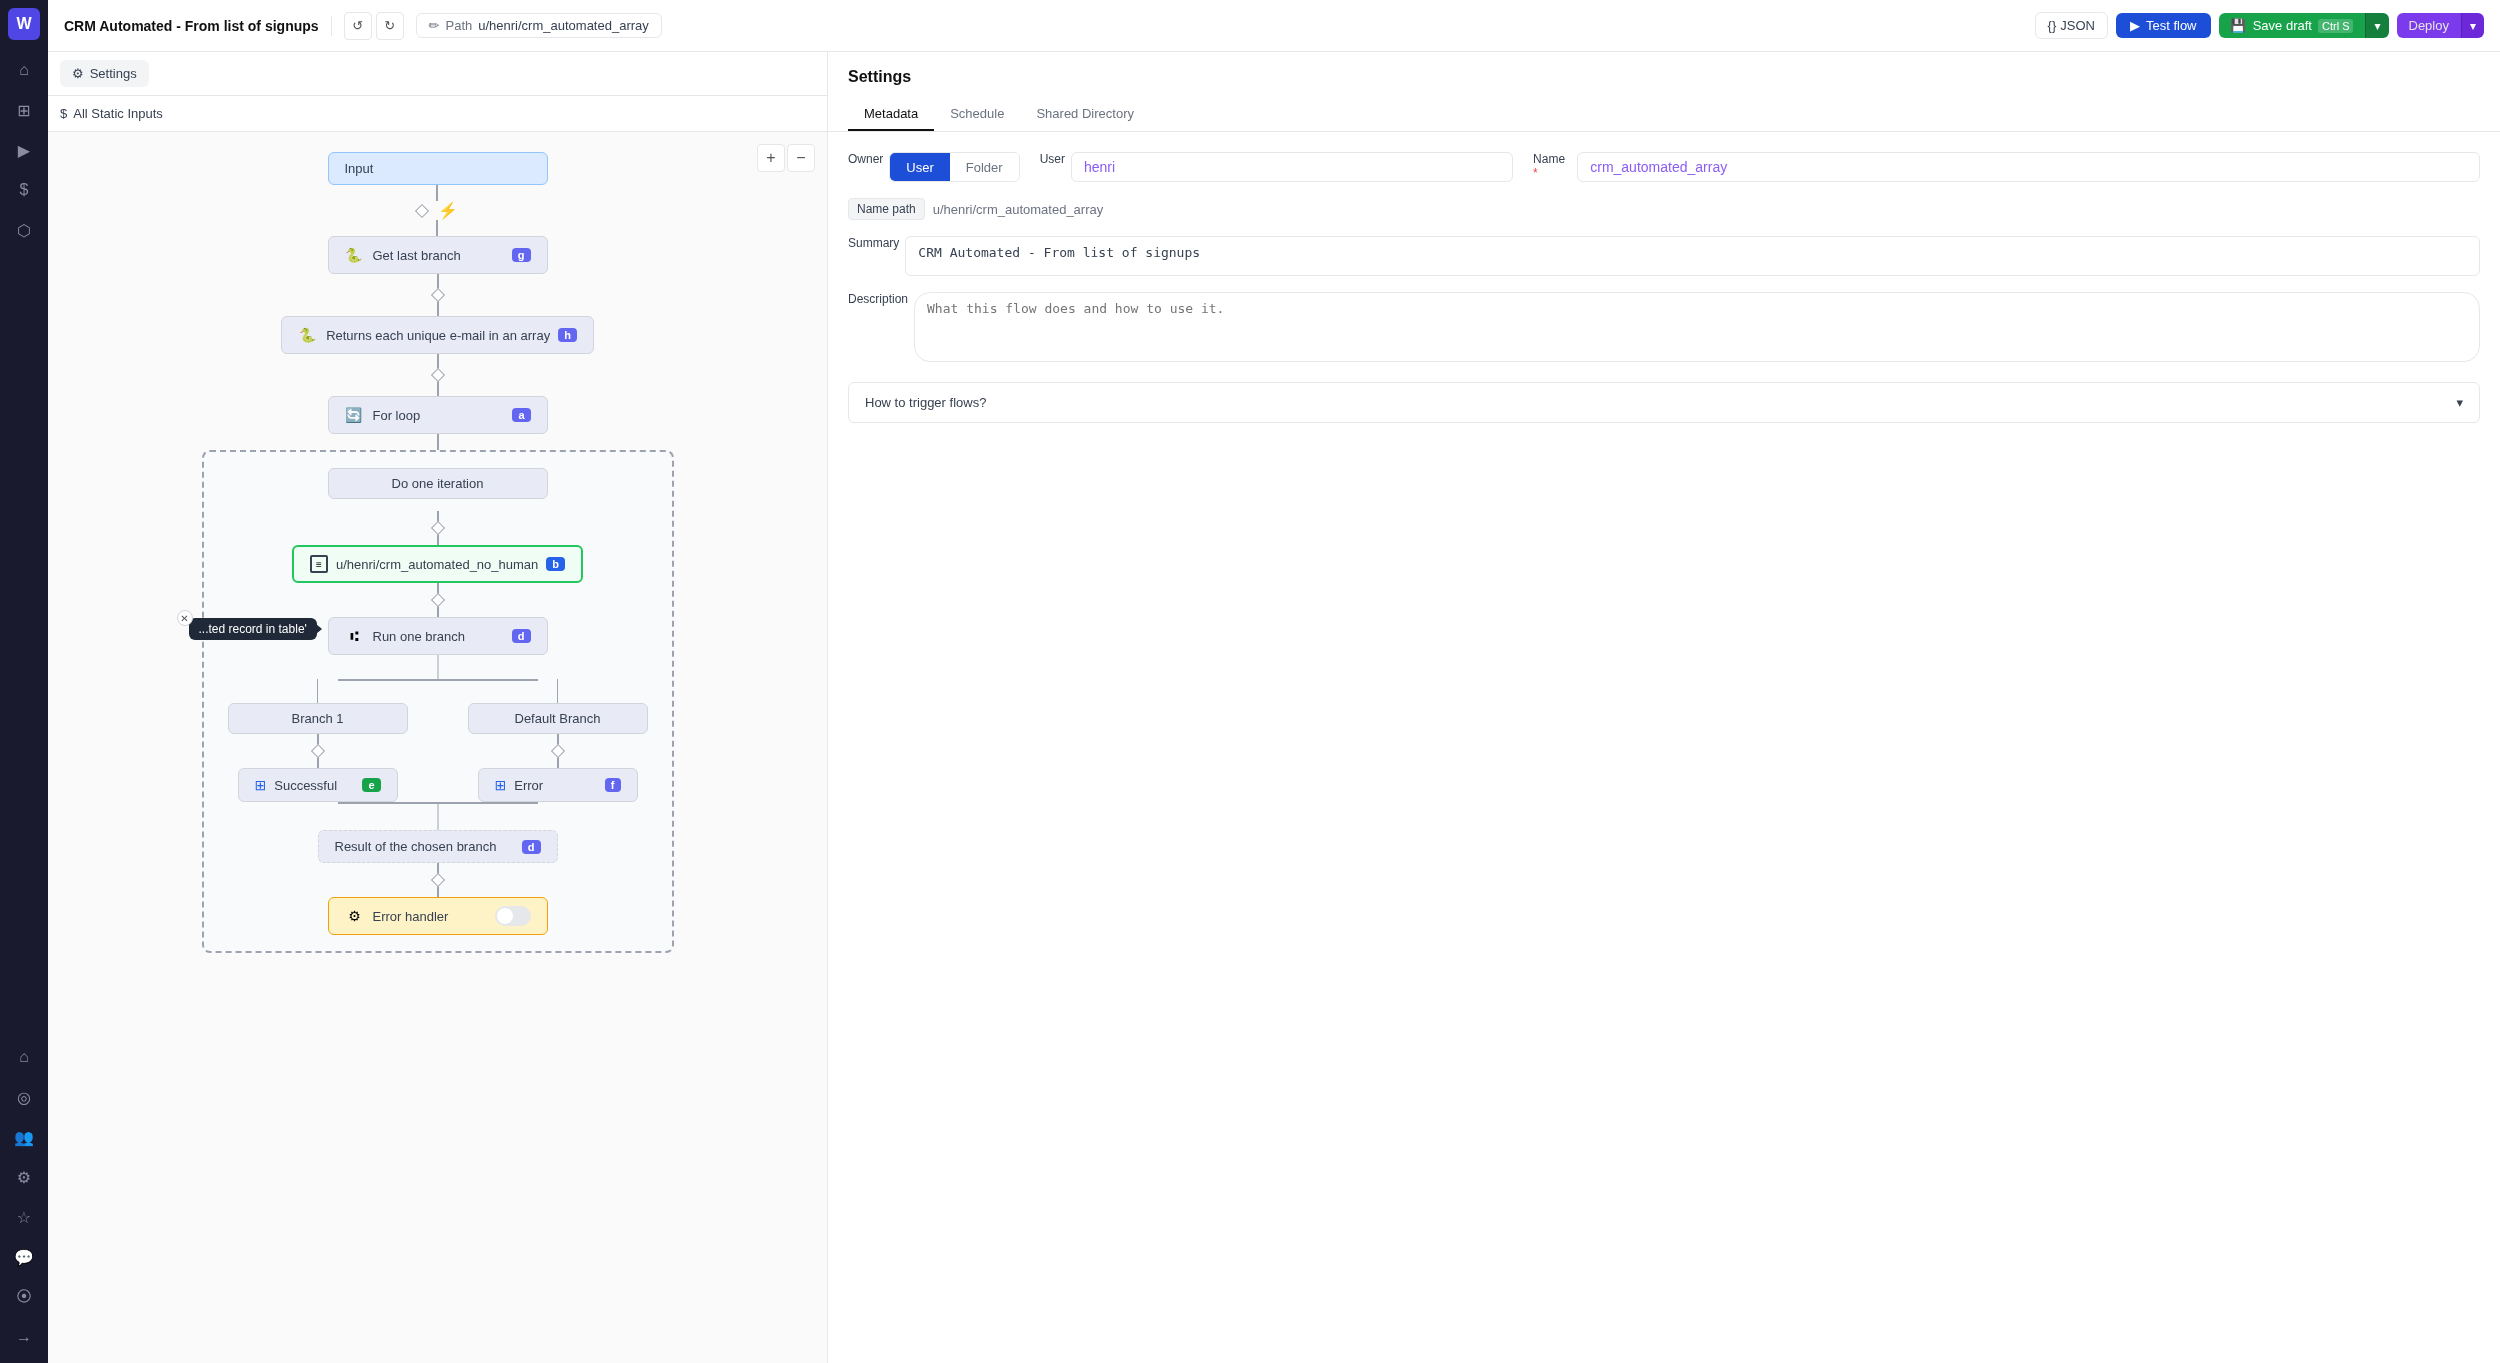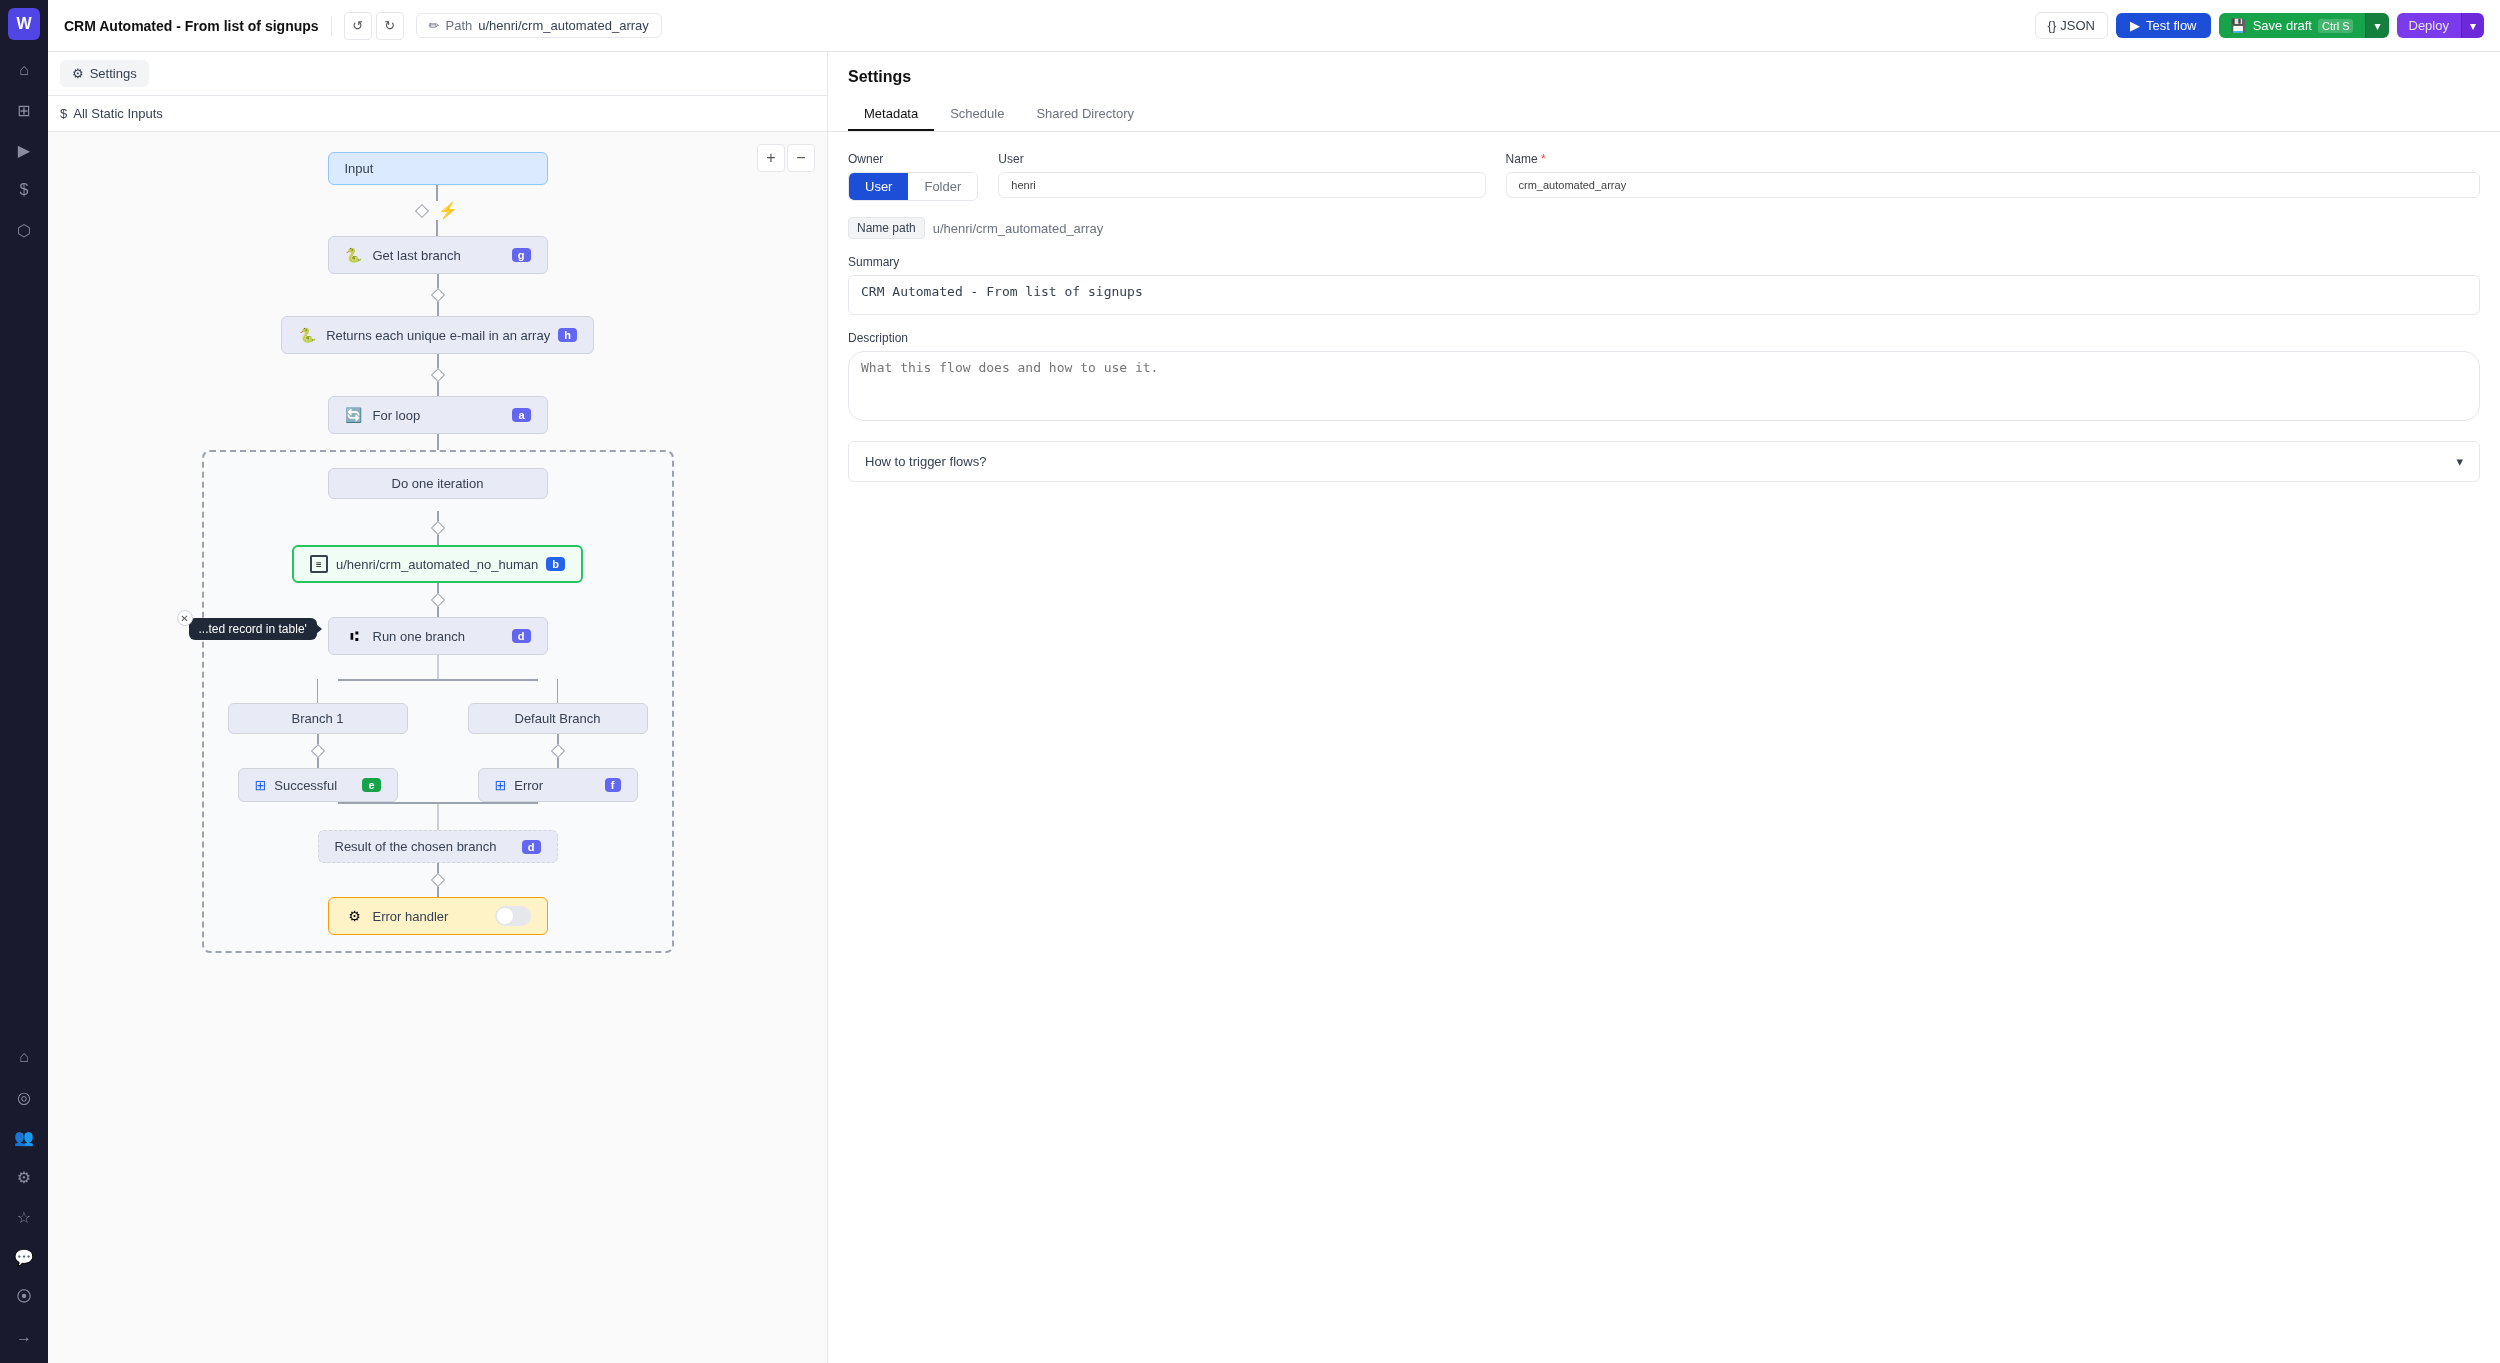--- a/index.html
+++ b/index.html
@@ -420,21 +420,21 @@
       padding: 20px;
       overflow-y: auto;
     }
     .form-row {
       display: flex;
       gap: 20px;
       margin-bottom: 16px;
     }
     .form-group {
       display: flex;
-      flex-direction: column;
+      flex-direction: row;
       gap: 6px;
     }
     .form-label {
       font-size: 12px;
       font-weight: 500;
       color: #374151;
     }
     .toggle-group {
       display: flex;
       border: 1px solid #e5e7eb;
@@ -450,22 +450,22 @@
       color: #6b7280;
     }
     .toggle-btn.active {
       background: #1d4ed8;
       color: #fff;
     }
     .form-input {
       border: 1px solid #e5e7eb;
       border-radius: 6px;
       padding: 6px 12px;
-      font-size: 11px;
-      color: #404040;
+      font-size: 14px;
+      color: #8b5cf6;
       outline: none;
       width: 100%;
     }
     .full-path-row {
       display: flex;
       align-items: center;
       gap: 8px;
       margin-bottom: 16px;
     }
     .full-path-badge {

